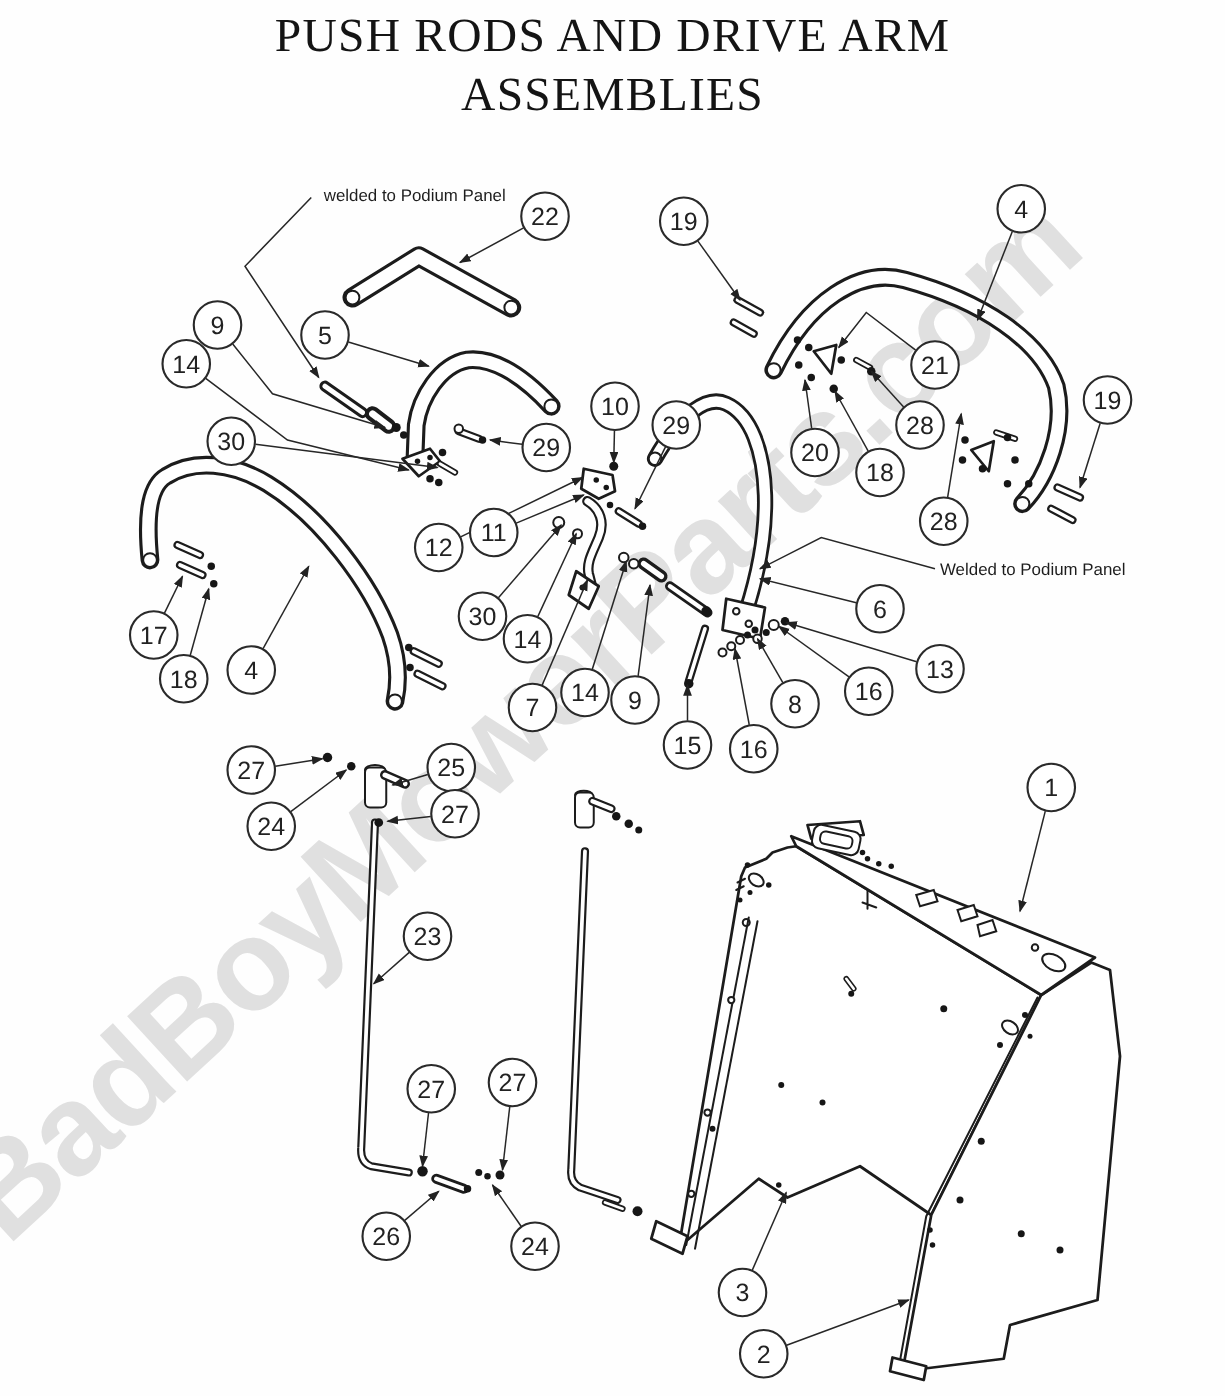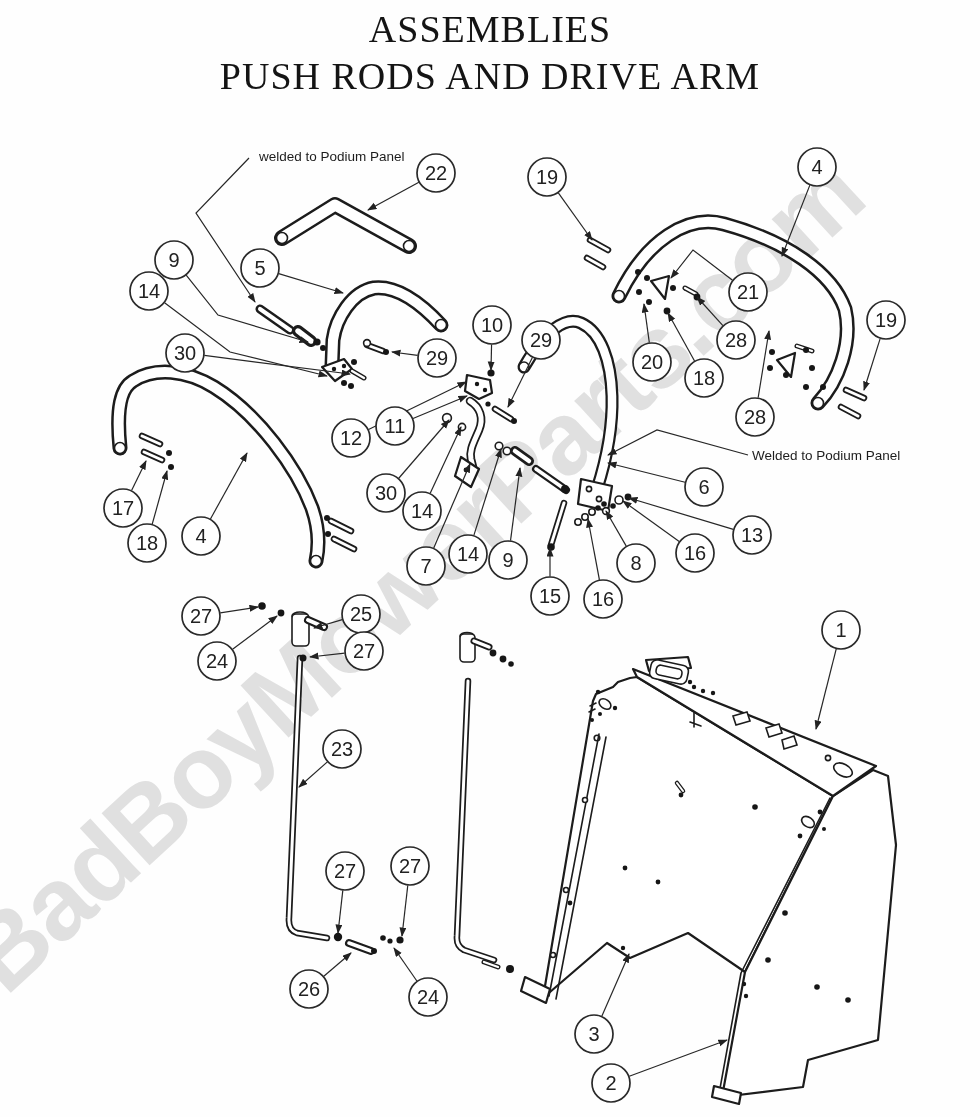--- a/index.html
+++ b/index.html
@@ -23,22 +23,22 @@
   .tI{fill:none;stroke:#fff;stroke-linecap:round;stroke-linejoin:round;}
   .ring{fill:#fff;stroke:#1c1c1c;stroke-width:1.6px;}
   .dot{fill:#161616;stroke:none;}
 </style>
 </head>
 <body>
 
 <div class="stage">
   <div class="watermark" style="color: rgb(224, 224, 224);">BadBoyMowerParts.com</div>
   <div class="title">
+    <div>PUSH RODS AND DRIVE ARM</div>
     <div>ASSEMBLIES</div>
-    <div>PUSH RODS AND DRIVE ARM</div>
   </div>
 
   <svg class="art" width="980" height="1117" viewBox="0 0 980 1117">
     <defs>
       <marker id="arrow" markerUnits="userSpaceOnUse" markerWidth="10" markerHeight="8" refX="8.5" refY="3.5" orient="auto">
         <path d="M0,0 L9.5,3.5 L0,7 Z" fill="#222"></path>
       </marker>
     </defs>
 
     <g>

